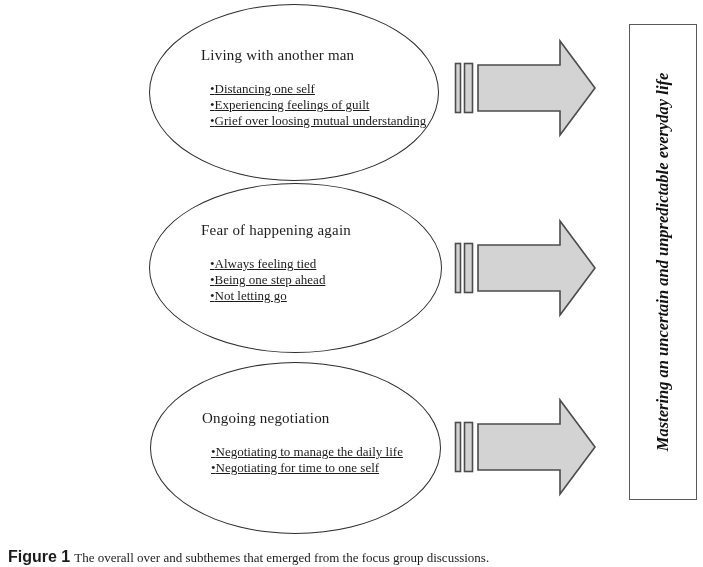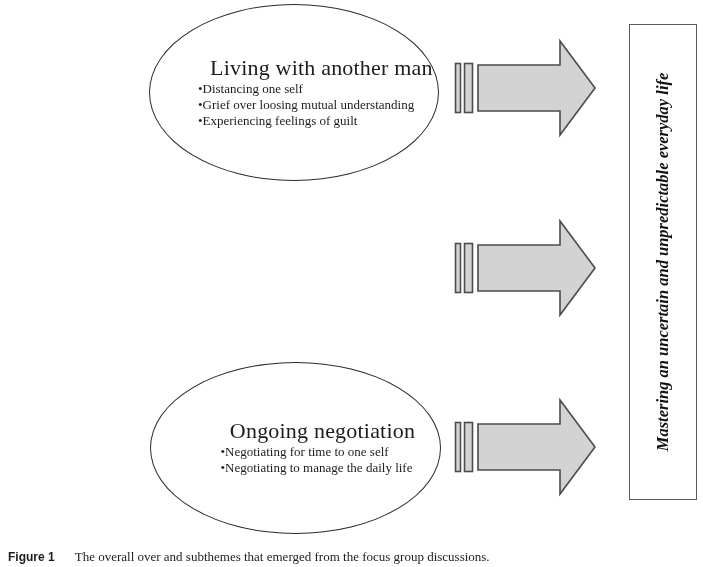--- a/index.html
+++ b/index.html
@@ -22,34 +22,35 @@
     border-radius: 50%;
     background: #ffffff;
     display: flex;
     flex-direction: column;
     justify-content: center;
     padding-left: 48px;
     padding-right: 6px;
   }
   #ellipse-1 { left: 149px; top: 4px;   width: 290px; height: 177px; }
   #ellipse-2 { left: 149px; top: 183px; width: 293px; height: 170px; }
-  #ellipse-3 { left: 150px; top: 362px; width: 291px; height: 172px; align-items: center; }
+  #ellipse-3 { left: 150px; top: 362px; width: 291px; height: 172px; }
 
   .theme-title {
-    font-size: 22px;
+    font-size: 15px;
     line-height: 21px;
-    margin: 0 0 3px 12px;
+    margin: 0 0 3px 3px;
     font-weight: normal;
     letter-spacing: 0.2px;
     white-space: nowrap;
   }
   .subtheme-list {
     list-style: none;
-    margin: 0;
+    margin: 12px;
     padding: 0;
+    text-decoration: underline;
   }
   .subtheme-list li {
     font-size: 13px;
     line-height: 16px;
     white-space: nowrap;
   }
   .subtheme-list li::before { content: "\2022 "; }
 
   
   .striped-arrow {
@@ -97,44 +98,52 @@
     position: absolute;
     left: 8px;
     top: 549px;
     font-size: 13px;
     line-height: 16px;
     white-space: nowrap;
   }
   .caption-label {
     font-family: "Liberation Sans", sans-serif;
     font-weight: bold;
-    font-size: 12px;
-    margin-right: 20px;
+    font-size: 16px;
+    margin-right: 4px;
   }
 </style>
 </head>
 <body>
 
 <div class="fig-canvas">
 
   <div class="theme-ellipse" id="ellipse-1">
     <h2 class="theme-title">Living with another man</h2>
     <ul class="subtheme-list">
       <li>Distancing one self</li>
+      <li>Experiencing feelings of guilt</li>
       <li>Grief over loosing mutual understanding</li>
-      <li>Experiencing feelings of guilt</li>
     </ul>
   </div>
 
+  <div class="theme-ellipse" id="ellipse-2">
+    <h2 class="theme-title">Fear of happening again</h2>
+    <ul class="subtheme-list">
+      <li>Always feeling tied</li>
+      <li>Being one step ahead</li>
+      <li>Not letting go</li>
+    </ul>
+  </div>
 
   <div class="theme-ellipse" id="ellipse-3">
     <h2 class="theme-title">Ongoing negotiation</h2>
     <ul class="subtheme-list">
+      <li>Negotiating to manage the daily life</li>
       <li>Negotiating for time to one self</li>
-      <li>Negotiating to manage the daily life</li>
     </ul>
   </div>
 
   <div class="striped-arrow" id="arrow-1">
     <svg viewBox="0 0 145 100">
       <rect class="arrow-shape" x="2.5" y="25.5" width="5" height="49"></rect>
       <rect class="arrow-shape" x="11.5" y="25.5" width="8" height="49"></rect>
       <polygon class="arrow-shape" points="25,27 107,27 107,3 142,50 107,97 107,73 25,73"></polygon>
     </svg>
   </div>

